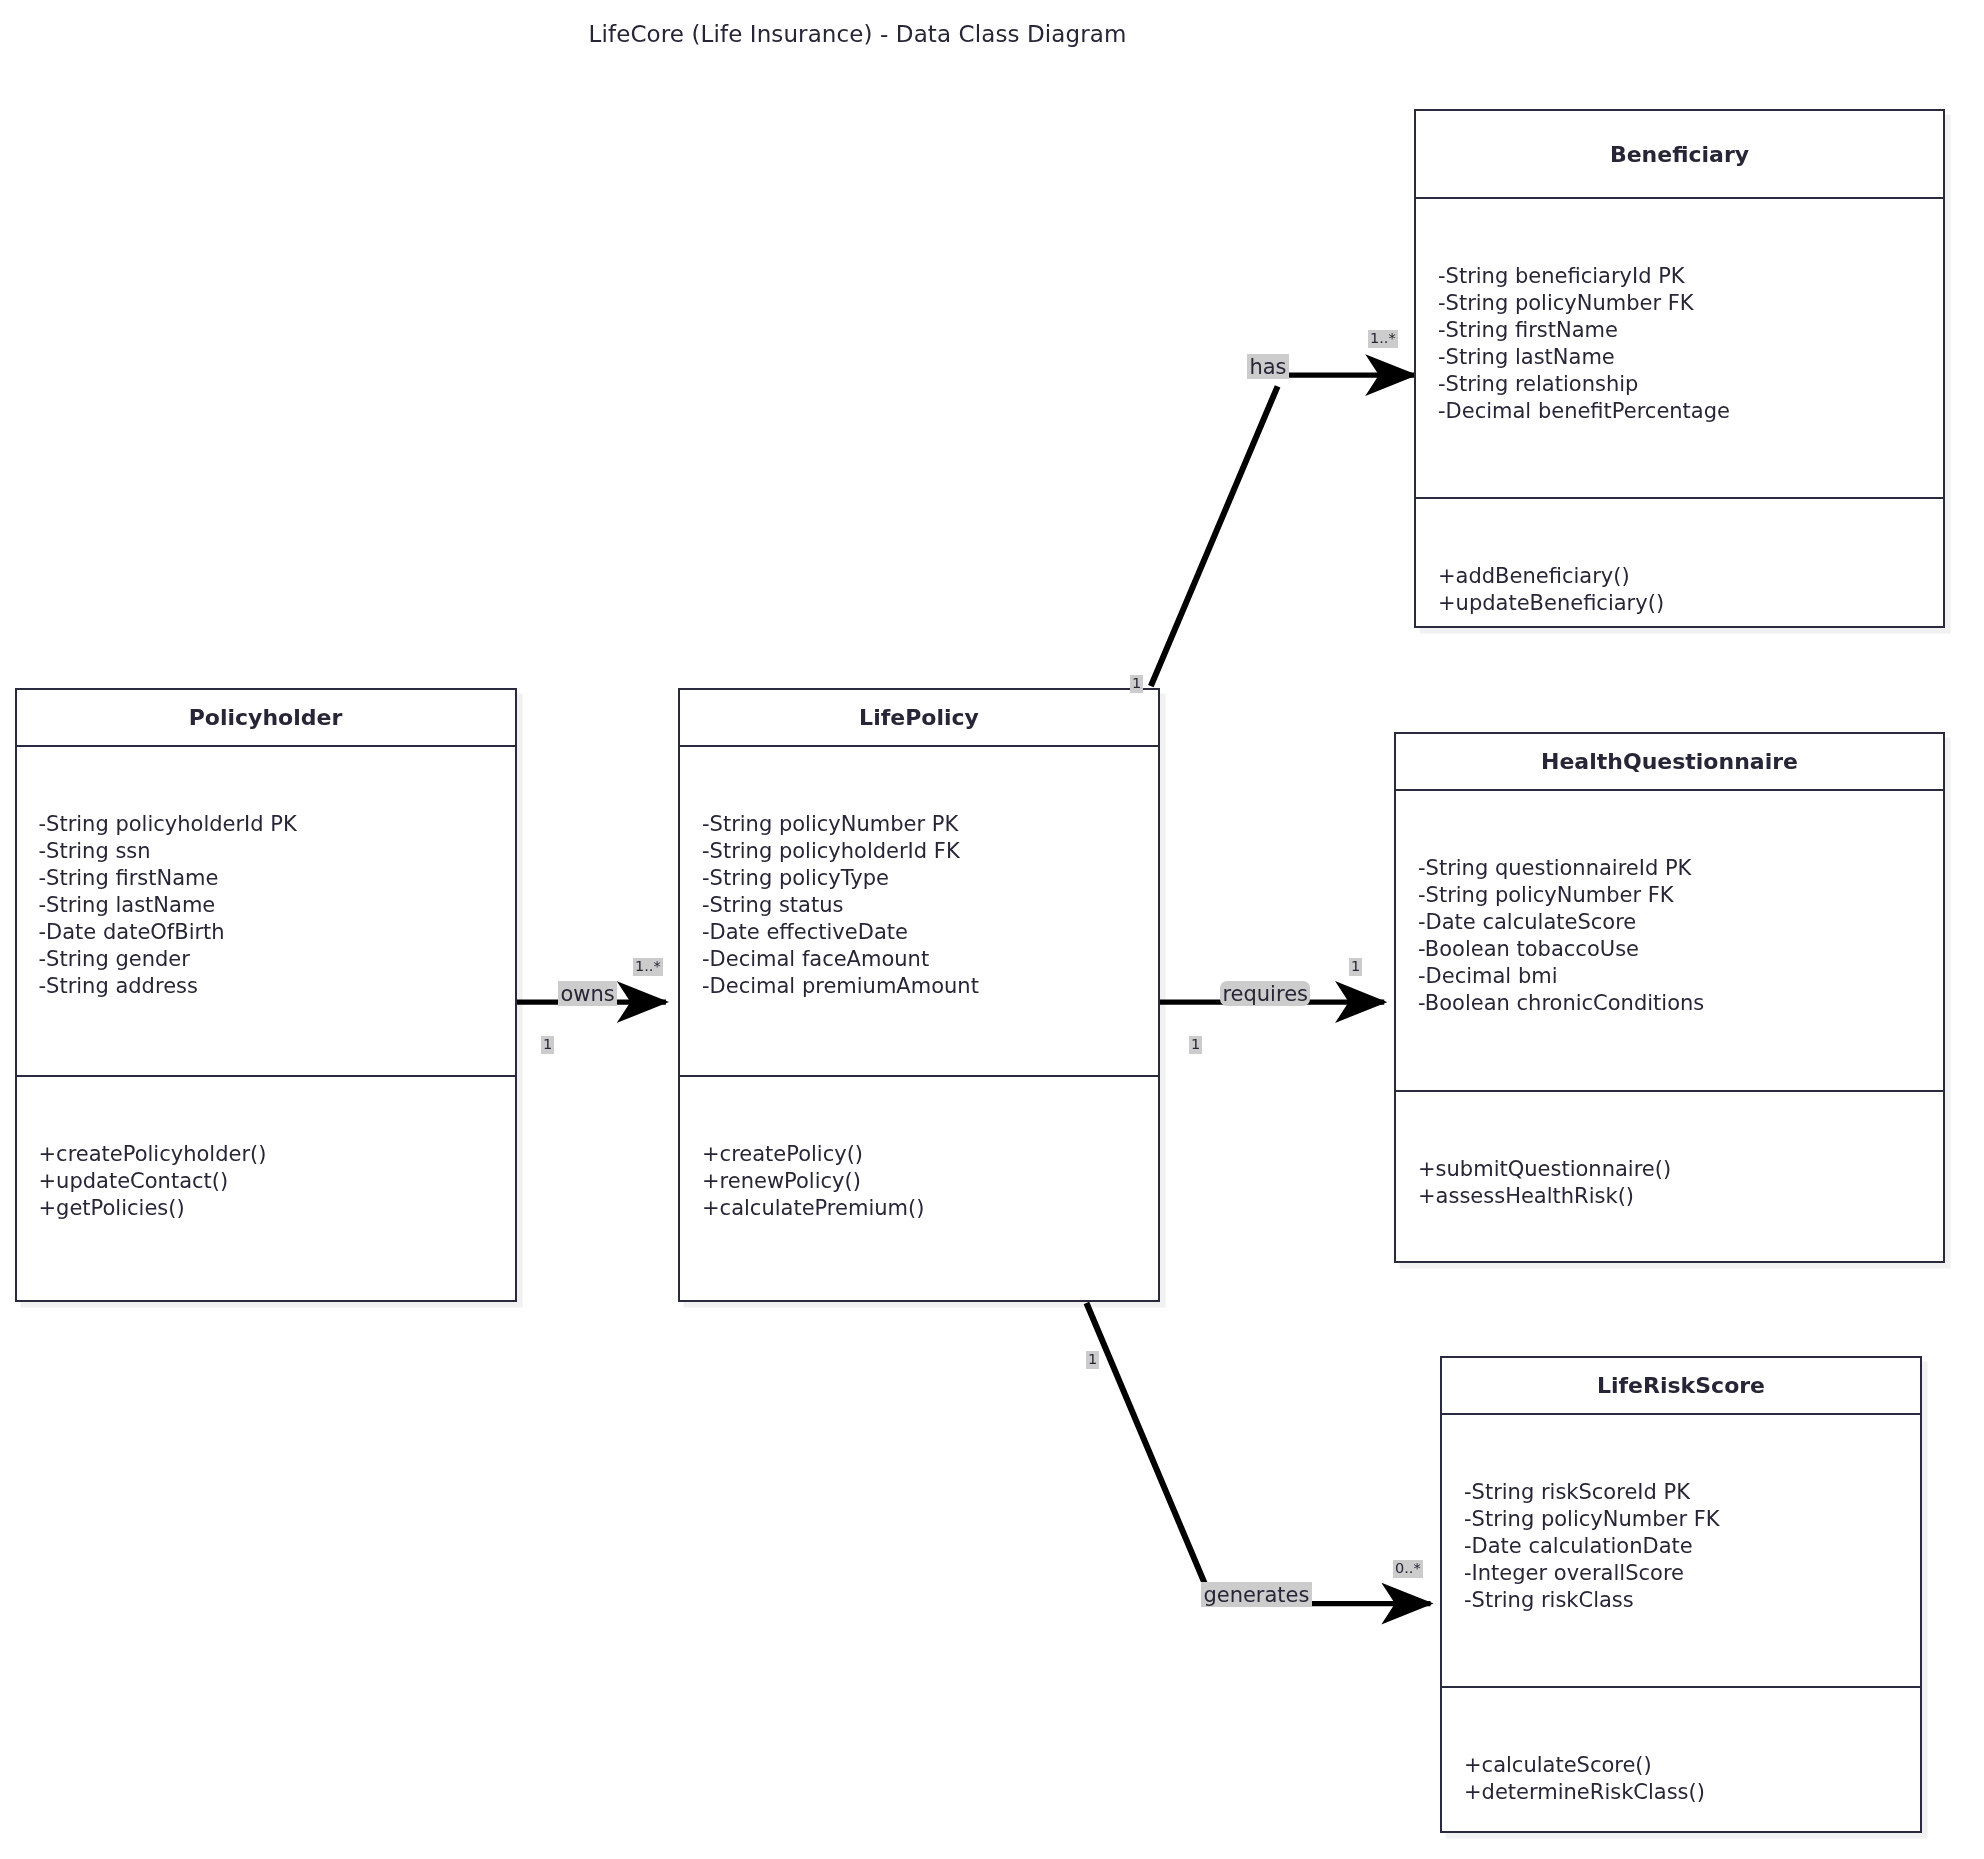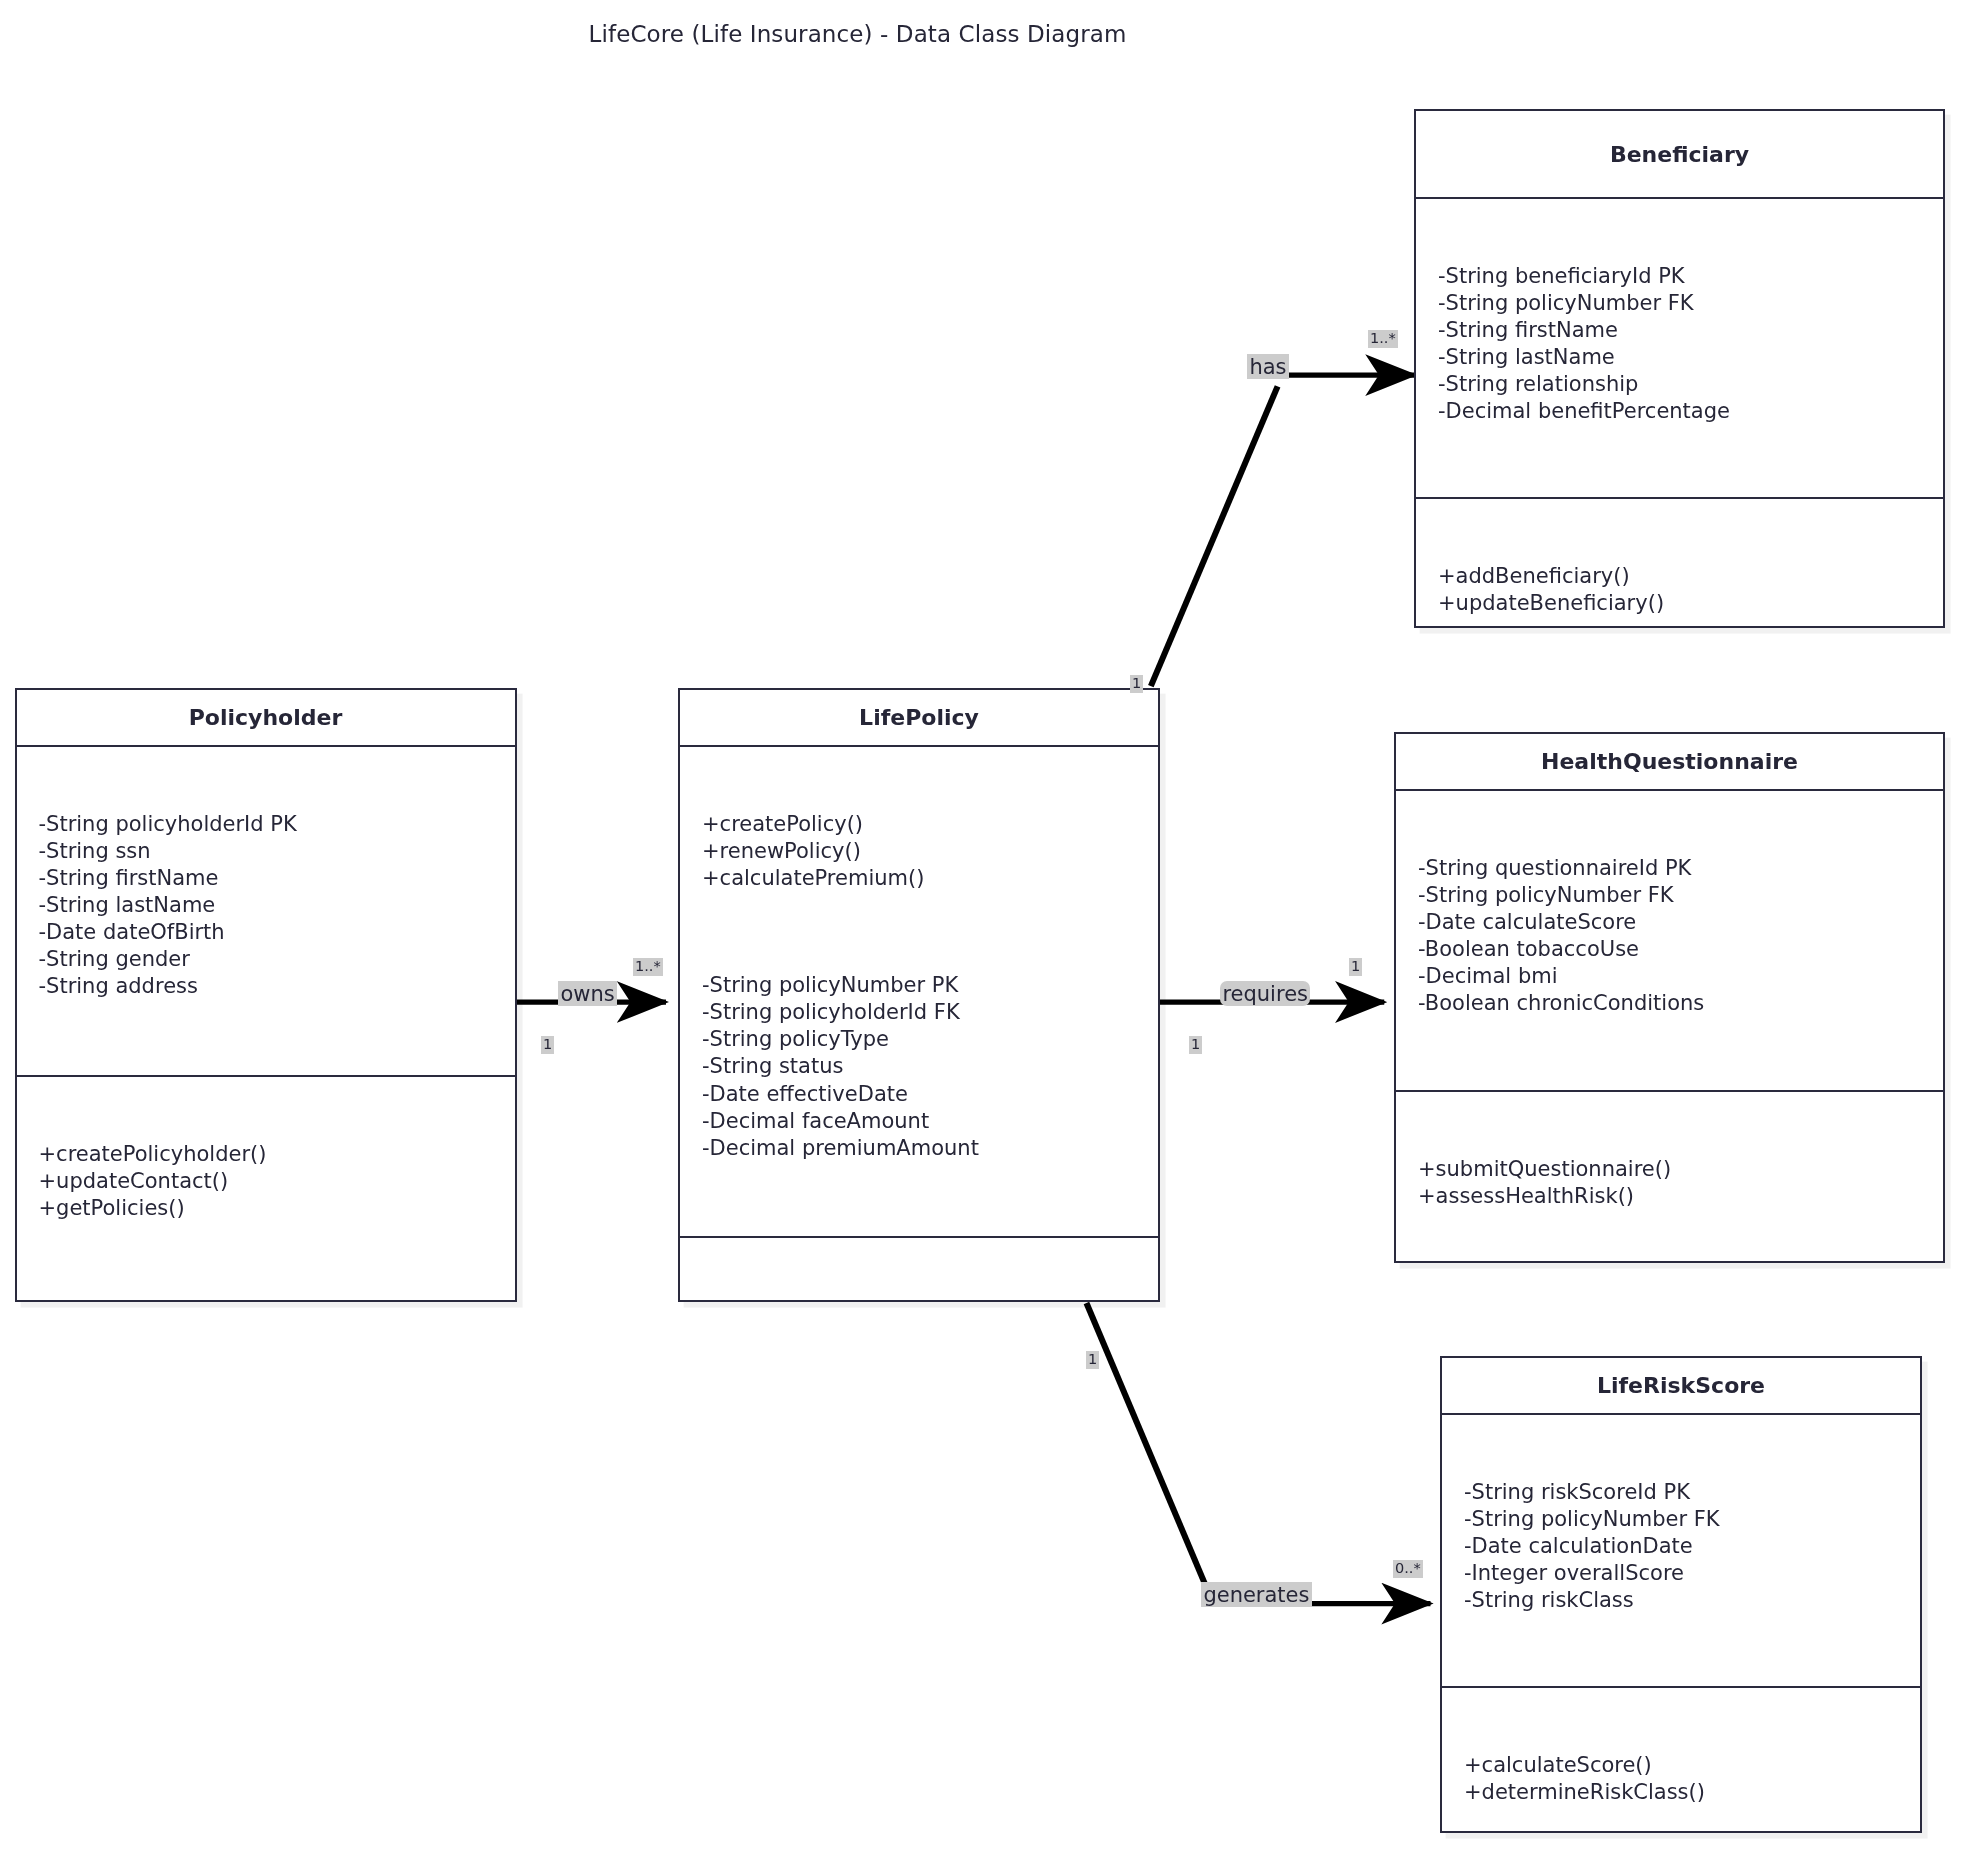--- a/index.html
+++ b/index.html
@@ -156,34 +156,34 @@
       <div class="uml-member">+createPolicyholder()</div>
       <div class="uml-member">+updateContact()</div>
       <div class="uml-member">+getPolicies()</div>
     </div>
   </div>
 
   <div class="uml-class" style="left:678px; top:688px; width:482px; height:614px;">
     <div class="uml-title-row" style="height:57px;">
       <span class="uml-title-text">LifePolicy</span>
     </div>
-    <div class="uml-compartment">
-      <div class="uml-member">+createPolicy()</div>
-      <div class="uml-member">+renewPolicy()</div>
-      <div class="uml-member">+calculatePremium()</div>
-    </div>
     <div class="uml-compartment divided" style="height:282px;">
       <div class="uml-member">-String policyNumber PK</div>
       <div class="uml-member">-String policyholderId FK</div>
       <div class="uml-member">-String policyType</div>
       <div class="uml-member">-String status</div>
       <div class="uml-member">-Date effectiveDate</div>
       <div class="uml-member">-Decimal faceAmount</div>
       <div class="uml-member">-Decimal premiumAmount</div>
     </div>
+    <div class="uml-compartment">
+      <div class="uml-member">+createPolicy()</div>
+      <div class="uml-member">+renewPolicy()</div>
+      <div class="uml-member">+calculatePremium()</div>
+    </div>
   </div>
 
   <div class="uml-class" style="left:1394px; top:732px; width:551px; height:531px;">
     <div class="uml-title-row" style="height:57px;">
       <span class="uml-title-text">HealthQuestionnaire</span>
     </div>
     <div class="uml-compartment divided" style="height:253px;">
       <div class="uml-member">-String questionnaireId PK</div>
       <div class="uml-member">-String policyNumber FK</div>
       <div class="uml-member">-Date calculateScore</div>

